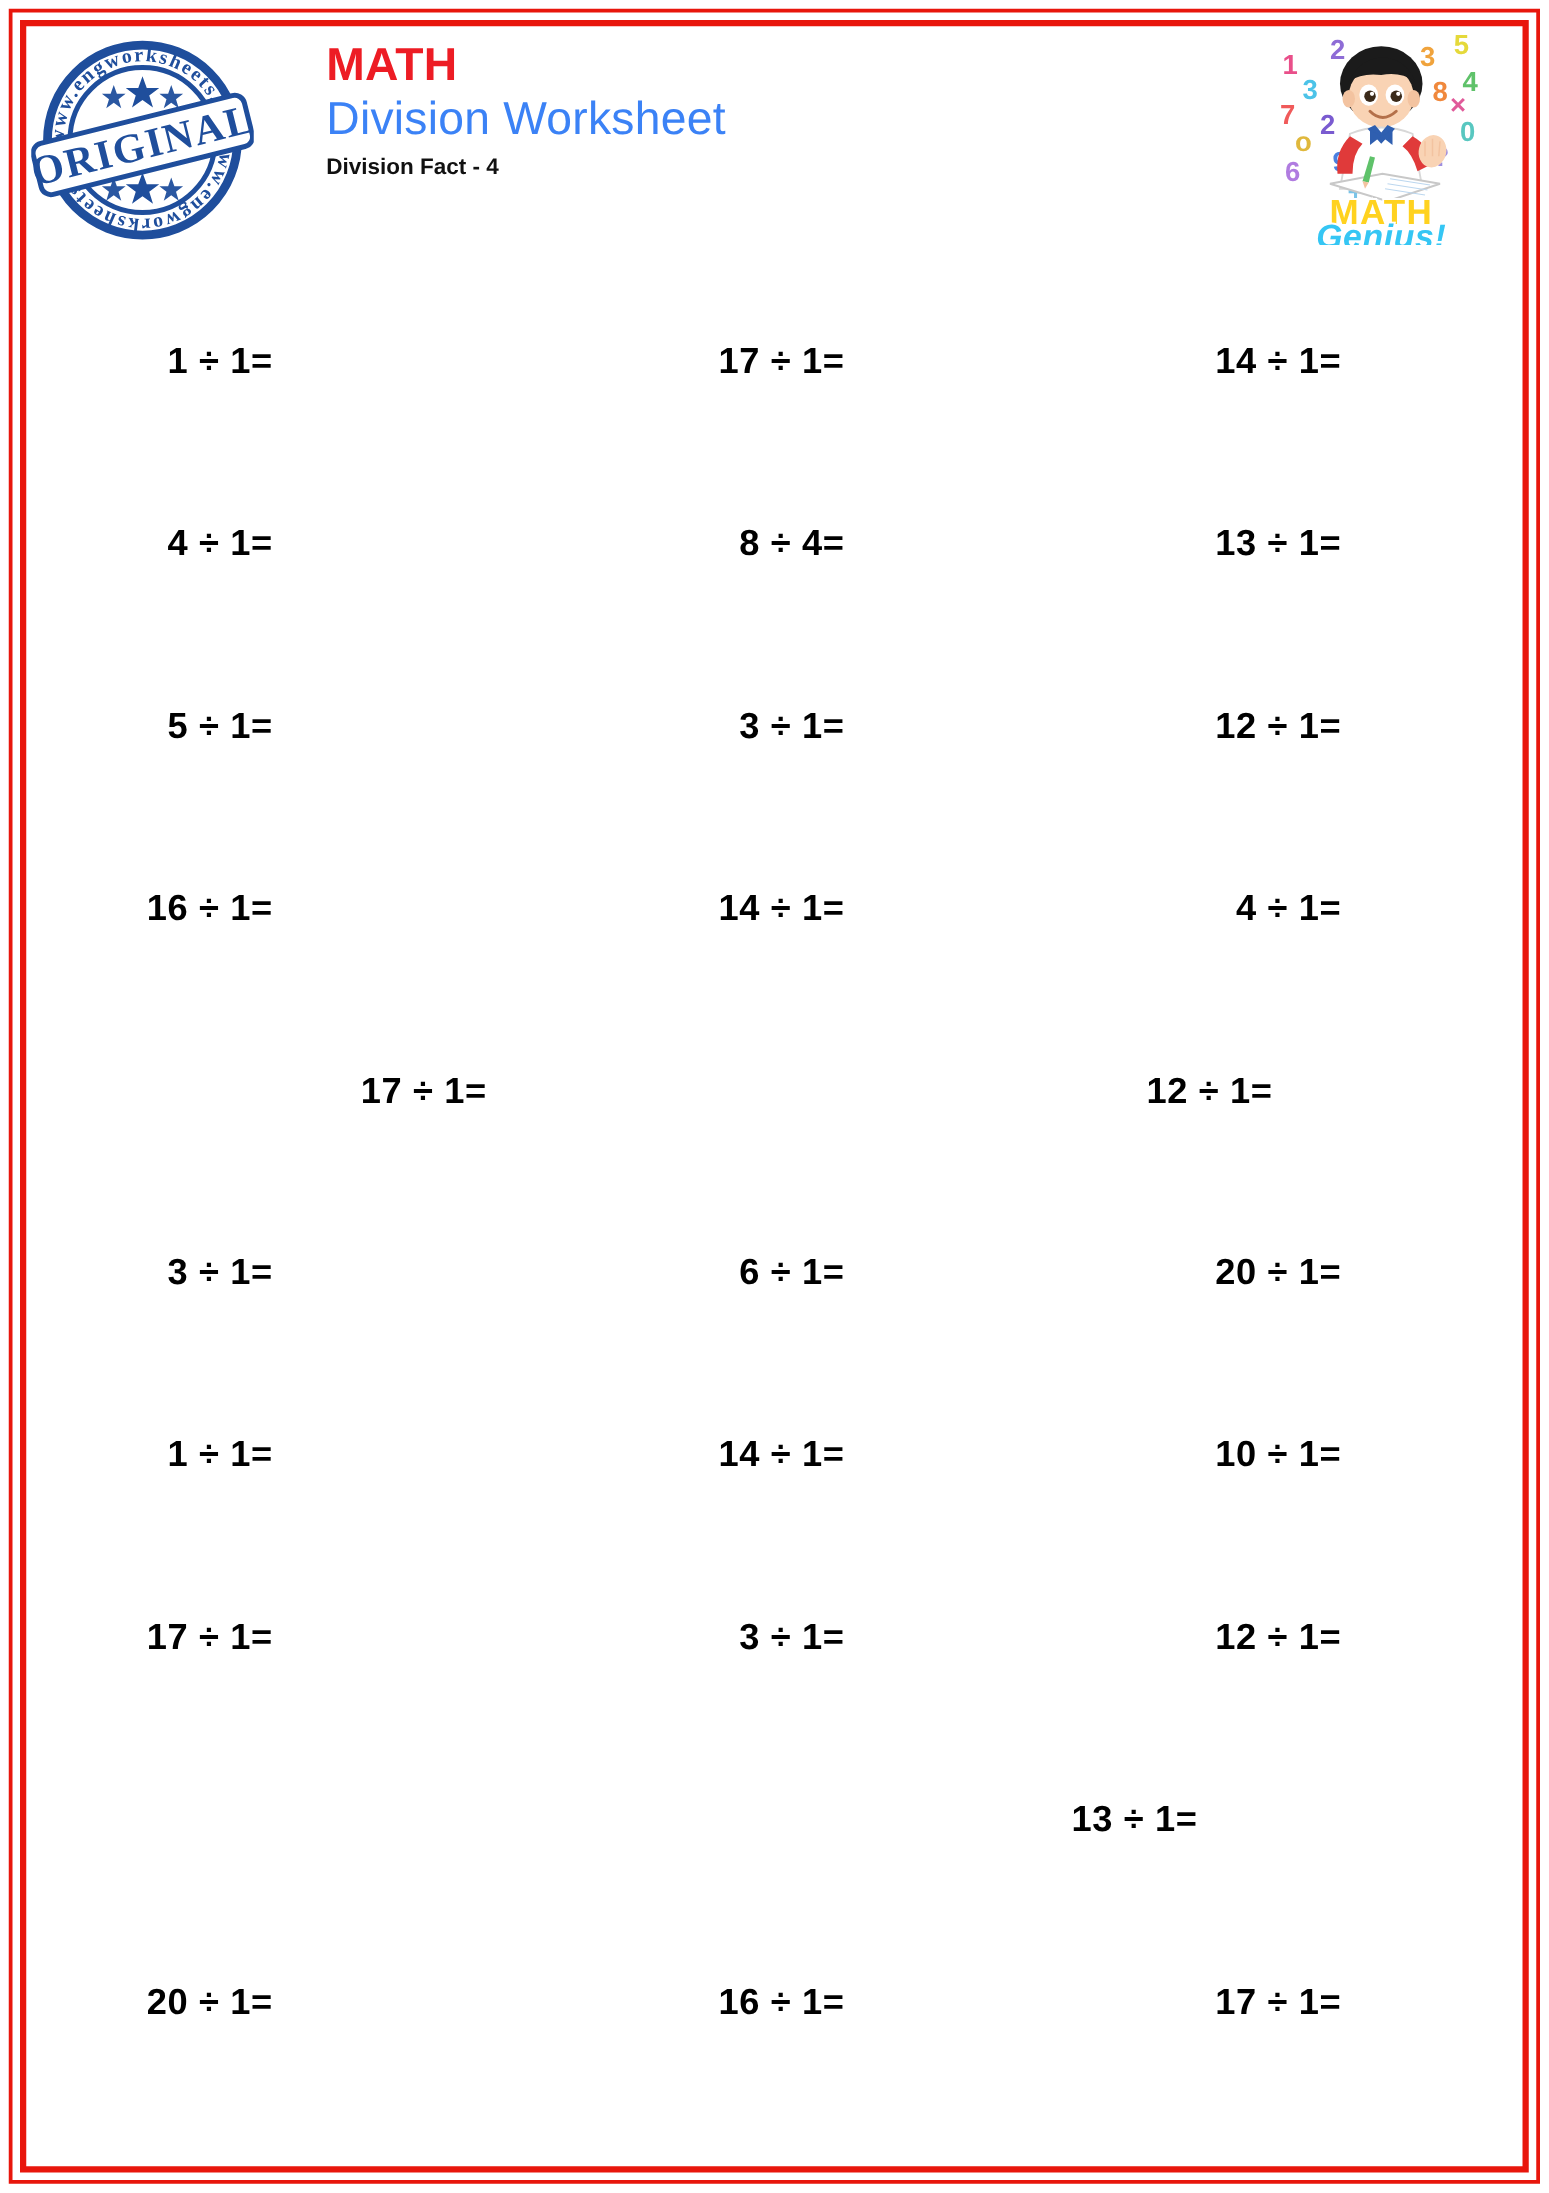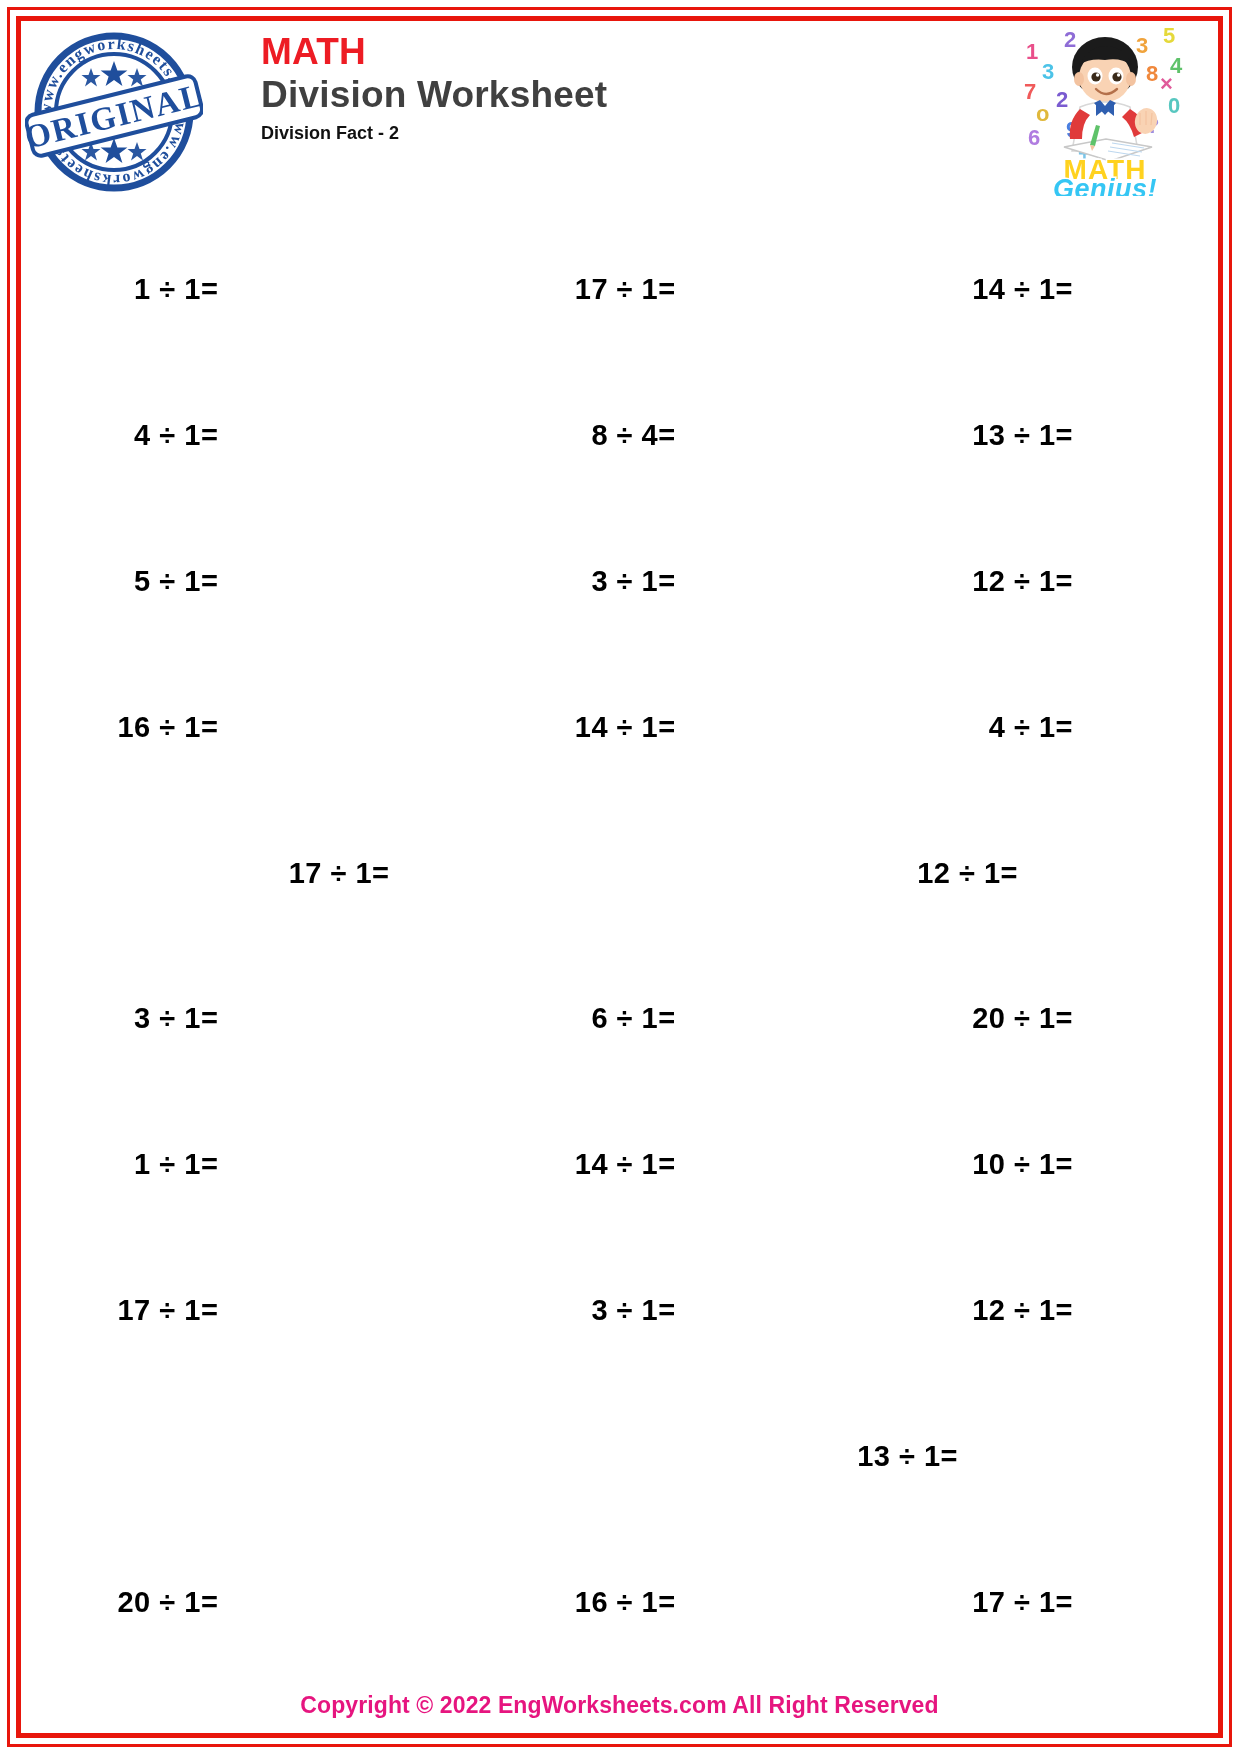--- a/index.html
+++ b/index.html
@@ -70,23 +70,23 @@
   }
   .title-math {
     color: #ed1c24;
     font-size: 37px;
     font-weight: bold;
     line-height: 1.04;
     letter-spacing: .2px;
     white-space: nowrap;
   }
   .title-sub {
-    color: #404040;
+    color: #3b82f6;
     font-size: 37px;
-    font-weight: bold;
+    font-weight: normal;
     line-height: 1.28;
     letter-spacing: .2px;
     white-space: nowrap;
   }
   .title-fact {
     color: #111111;
     font-size: 18px;
     font-weight: bold;
     margin-top: 4px;
     white-space: nowrap;
@@ -191,21 +191,21 @@
           <g transform="rotate(-14 89 92)">
             <rect x="2" y="72" width="174" height="42" rx="8" fill="#ffffff" stroke="#1f4e9c" stroke-width="4"></rect>
             <text x="89" y="104" text-anchor="middle" font-family="'Liberation Serif', serif" font-size="33" font-weight="bold" fill="#1f4e9c" letter-spacing="1.5">ORIGINAL</text>
           </g>
         </svg>
       </div>
 
       <div class="titles">
         <div class="title-math">MATH</div>
         <div class="title-sub">Division Worksheet</div>
-        <div class="title-fact">Division Fact - 2</div>
+        <div class="title-fact">Division Fact - 4</div>
       </div>
 
       <div class="logo">
         <svg viewBox="0 0 170 175" xmlns="http://www.w3.org/2000/svg">
 
           <g font-family="'Liberation Sans', sans-serif" font-size="22" font-weight="bold">
             <text x="6" y="38" fill="#e94f8a">1</text>
             <text x="44" y="26" fill="#8e6cd6">2</text>
             <text x="22" y="58" fill="#4cc3e8">3</text>
             <text x="4" y="78" fill="#f05a5a">7</text>
@@ -386,18 +386,15 @@
         <div class="pcell">
             <span class="expr">16 ÷ 1=</span>
           </div>
         <div class="pcell">
             <span class="expr">17 ÷ 1=</span>
           </div>
       </div>
 
     </div>
 
-    <div class="footer">
-      <span class="copyright">Copyright © 2022 EngWorksheets.com All Right Reserved</span>
-    </div>
 
   </div>
 </div>
 
 </body></html>

